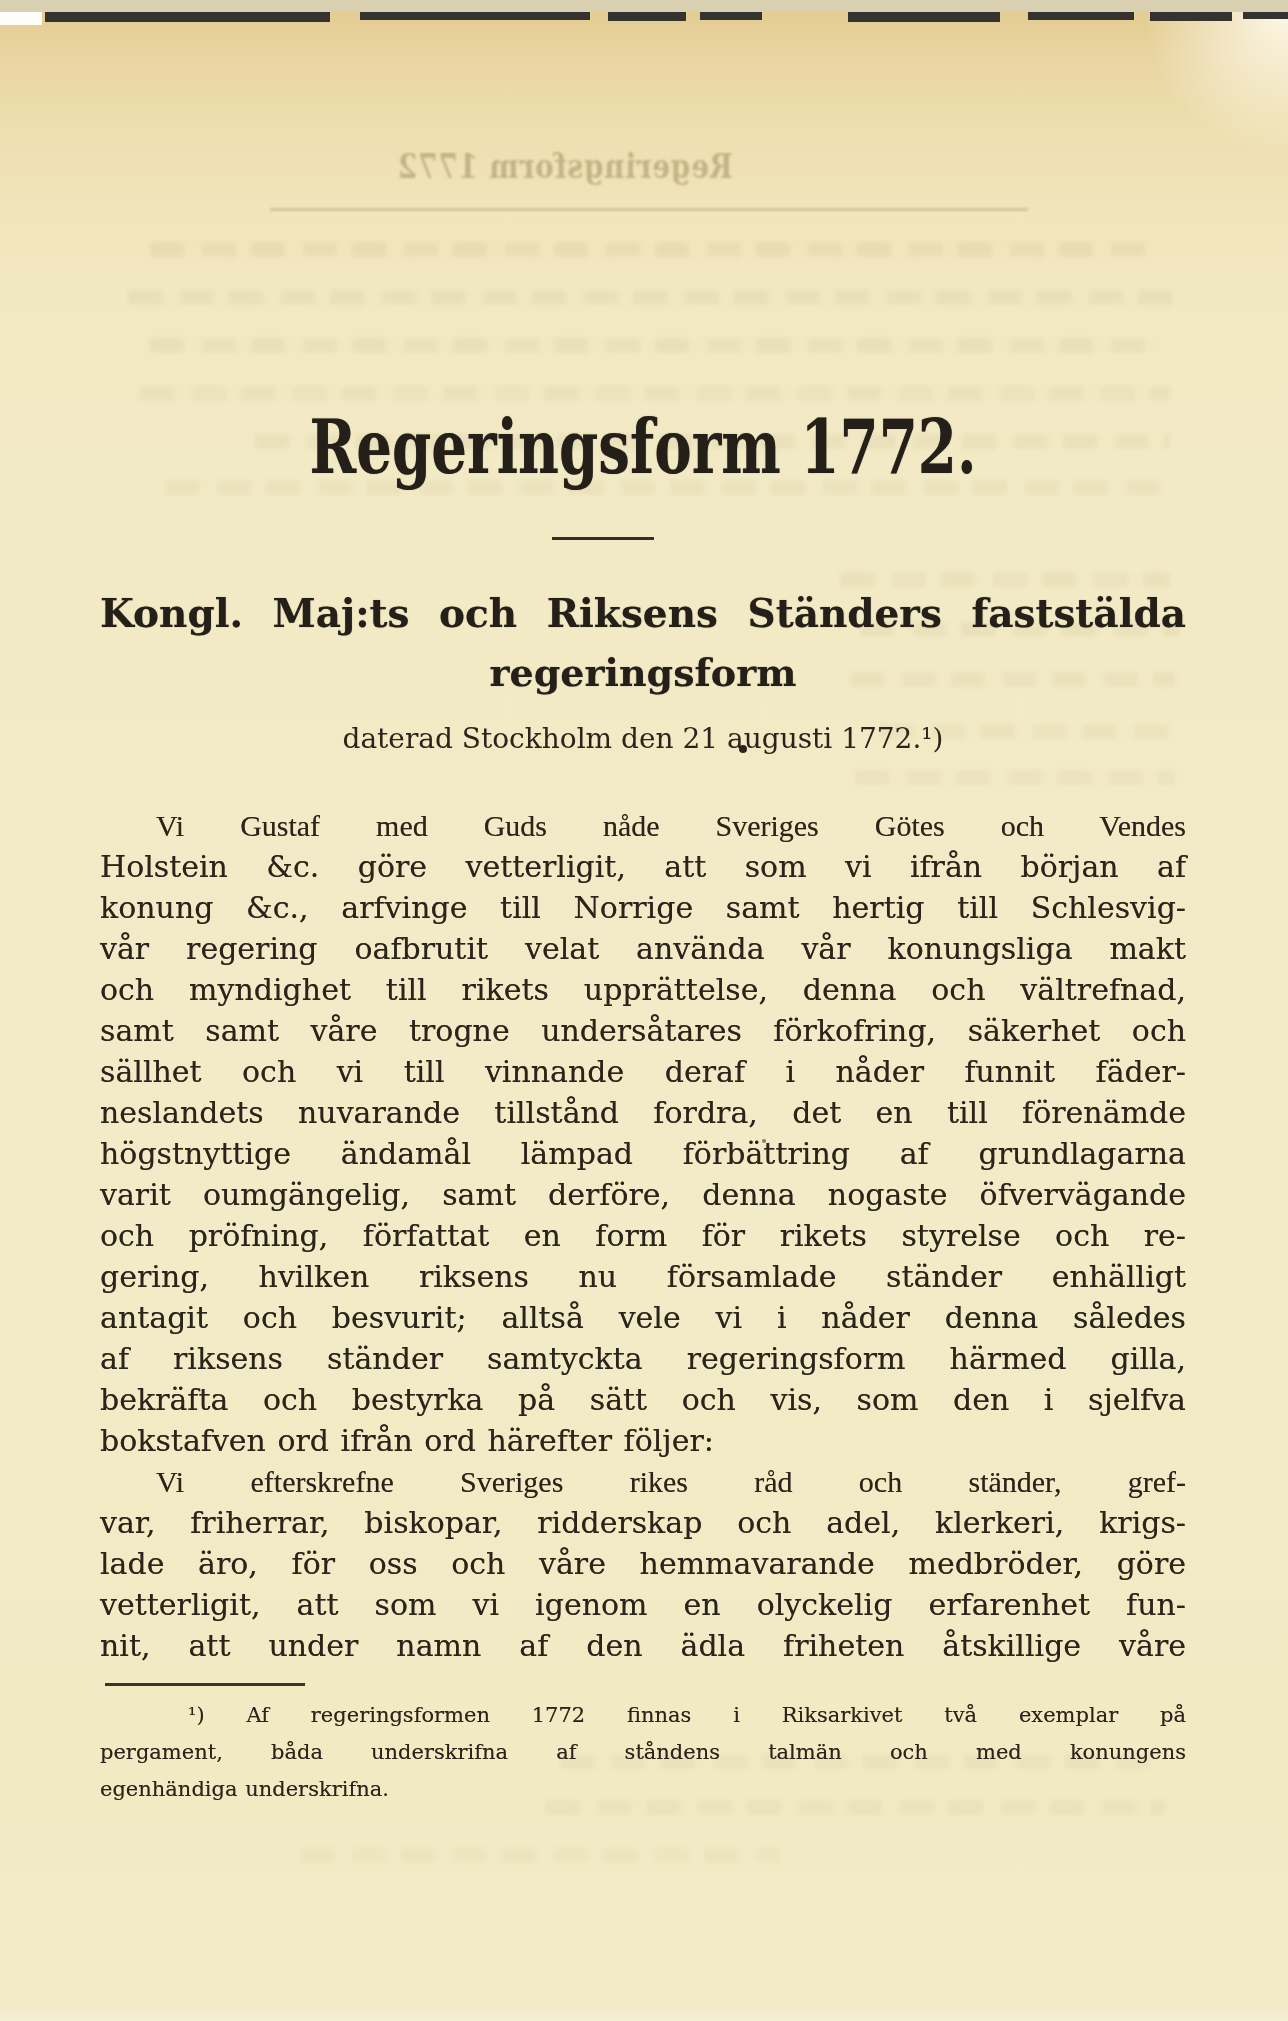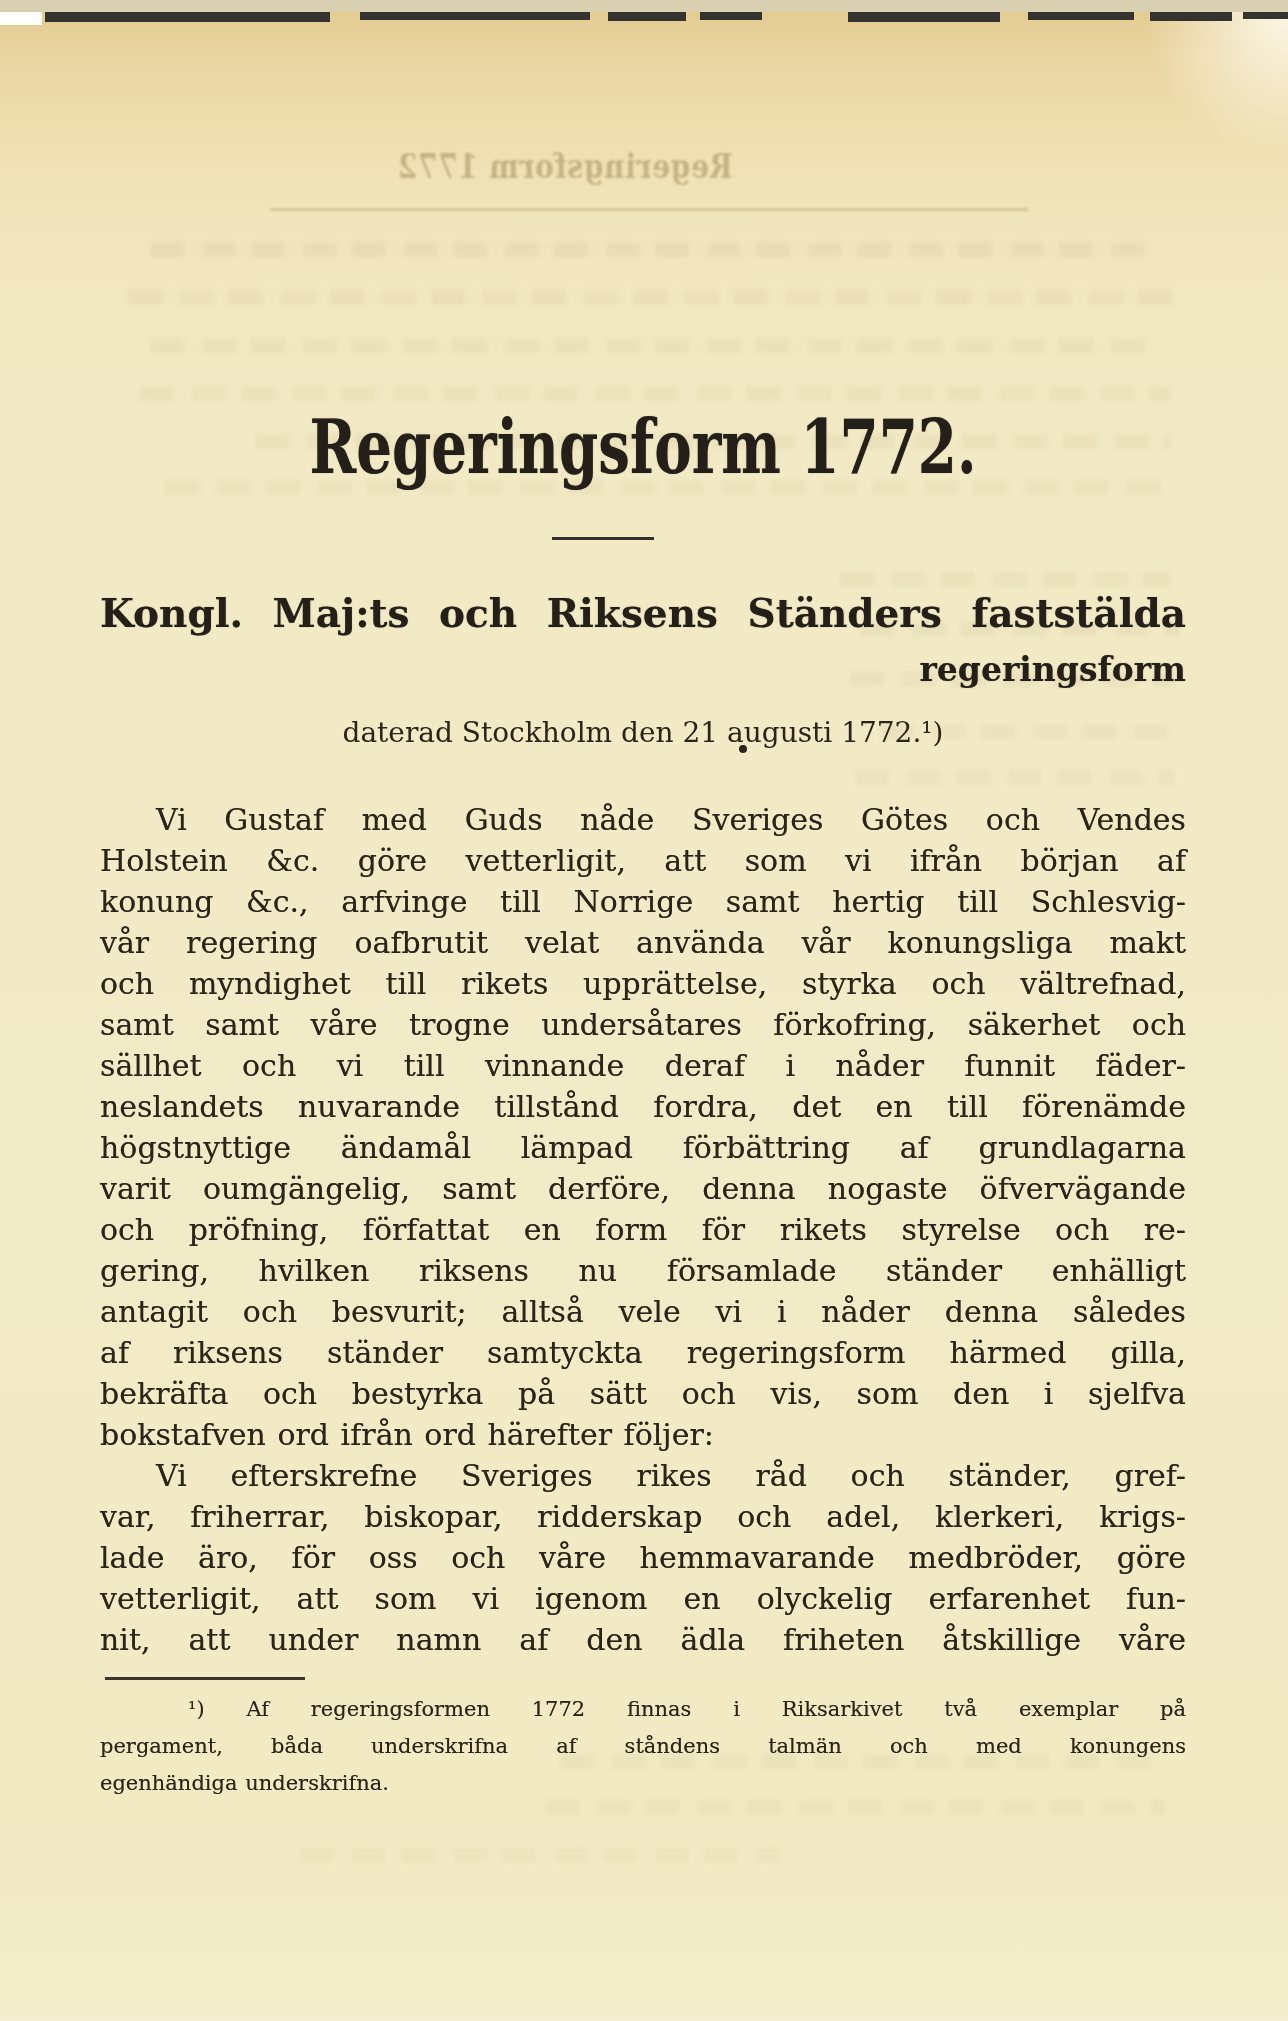--- a/index.html
+++ b/index.html
@@ -46,27 +46,27 @@
   .content { position: absolute; left: 100px; top: 0; width: 1086px; }
   .doc-title {
     margin: 398px 0 0 0; line-height: 1;
     font-size: 74px; font-weight: bold; text-align: center;
     transform: scaleX(0.76); transform-origin: 50% 50%;
     color: #241f18; text-shadow: 0 0 1px rgba(40,32,20,.55);
   }
   .title-rule { width: 102px; border: 0; border-top: 3px solid #33302a; margin: 53px 0 0 452px; }
   .heading { margin-top: 50px; font-weight: bold; color: #241f18; text-shadow: 0 0 1px rgba(40,32,20,.5); }
   .heading-line1 { font-size: 39px; line-height: 1.2; text-align: justify; text-align-last: justify; }
-  .heading-line2 { font-size: 33px; margin-top: 13px; text-align: right; }
+  .heading-line2 { font-size: 38px; margin-top: 13px; text-align: center; }
   .dateline { margin-top: 26px; font-size: 28px; line-height: 1.3; text-align: center; }
   .body { margin-top: 48px; font-size: 30px; line-height: 41px; word-spacing: 2px;
           text-shadow: 0 0 .6px rgba(40,32,20,.55); }
   .line { text-align: justify; text-align-last: justify; }
   .line.last { text-align-last: left; }
-  .para .line:first-child { text-indent: 56px; }
+  .para .line:first-child { text-indent: 56px; font-family: Liberation Serif, serif; }
   .footnote-rule { width: 200px; border: 0; border-top: 3px solid #3a352c; margin: 17px 0 0 5px; }
   .footnote { margin-top: 11px; font-size: 21px; line-height: 37px; word-spacing: 1px;
               text-shadow: 0 0 .5px rgba(40,32,20,.5); }
   .footnote .line:first-child { text-indent: 88px; }
 </style>
 </head>
 <body>
 
 <div class="page">
 
@@ -112,21 +112,21 @@
     </div>
 
     <div class="dateline">daterad Stockholm den 21 augusti 1772.¹)</div>
 
     <div class="body">
       <div class="para">
           <div class="line">Vi Gustaf med Guds nåde Sveriges Götes och Vendes</div>
           <div class="line">Holstein &amp;c. göre vetterligit, att som vi ifrån början af</div>
           <div class="line">konung &amp;c., arfvinge till Norrige samt hertig till Schlesvig-</div>
           <div class="line">vår regering oafbrutit velat använda vår konungsliga makt</div>
-          <div class="line">och myndighet till rikets upprättelse, styrka och vältrefnad,</div>
+          <div class="line">och myndighet till rikets upprättelse, denna och vältrefnad,</div>
           <div class="line">samt samt våre trogne undersåtares förkofring, säkerhet och</div>
           <div class="line">sällhet och vi till vinnande deraf i nåder funnit fäder-</div>
           <div class="line">neslandets nuvarande tillstånd fordra, det en till förenämde</div>
           <div class="line">högstnyttige ändamål lämpad förbättring af grundlagarna</div>
           <div class="line">varit oumgängelig, samt derföre, denna nogaste öfvervägande</div>
           <div class="line">och pröfning, författat en form för rikets styrelse och re-</div>
           <div class="line">gering, hvilken riksens nu församlade ständer enhälligt</div>
           <div class="line">antagit och besvurit; alltså vele vi i nåder denna således</div>
           <div class="line">af riksens ständer samtyckta regeringsform härmed gilla,</div>
           <div class="line">bekräfta och bestyrka på sätt och vis, som den i sjelfva</div>

